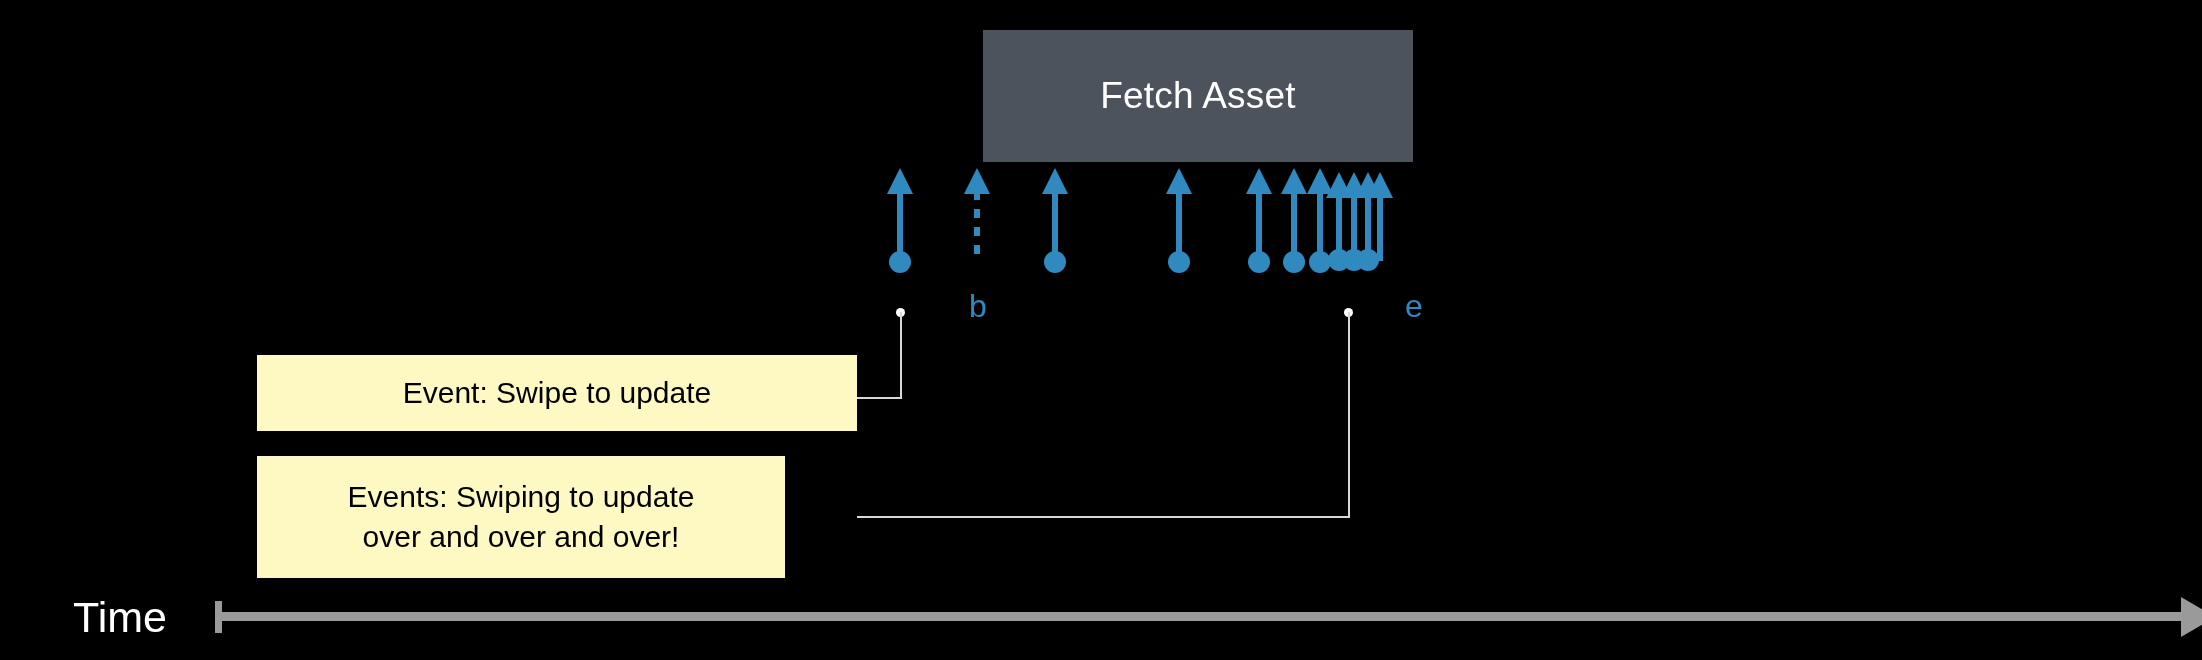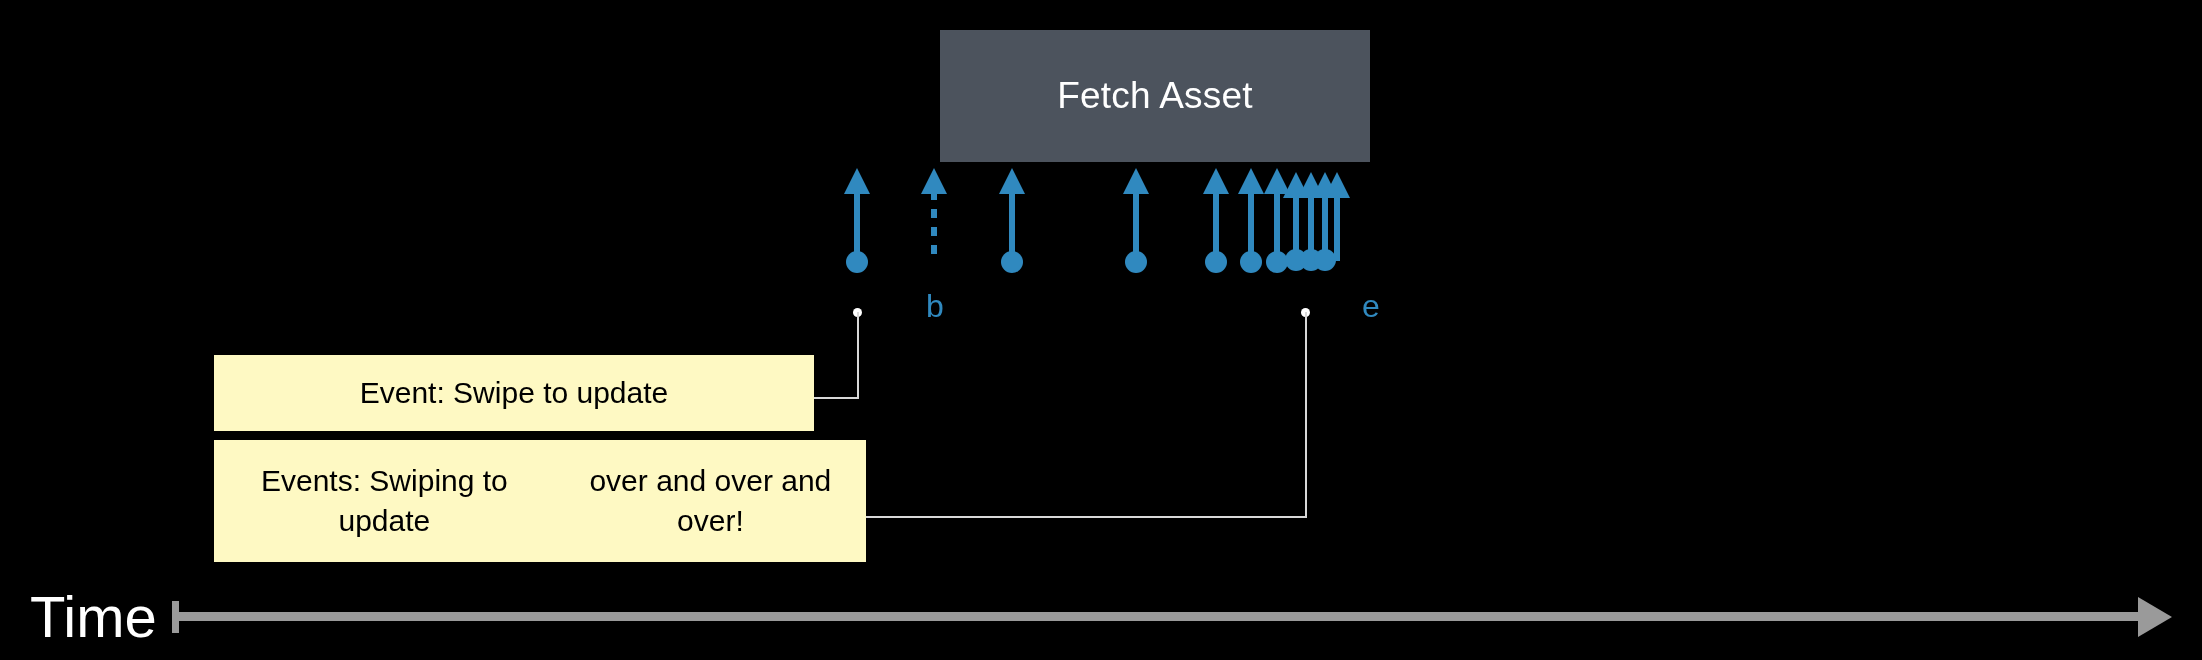--- a/index.html
+++ b/index.html
@@ -10,21 +10,21 @@
   body {
     font-family: "Liberation Sans", sans-serif;
   }
   #stage {
     position: relative;
     width: 2202px;
     height: 660px;
     background: #000000;
     overflow: hidden;
   }
-  .abs { position: absolute; }
+  .abs { position: absolute; margin-left: 43px; }
 
   
   #fetch-box {
     left: 940px;
     top: 30px;
     width: 430px;
     height: 132px;
     background: #4c535d;
     display: flex;
     align-items: center;
@@ -107,21 +107,21 @@
     height: 9px;
     border-radius: 50%;
     background: #ffffff;
   }
 
   
   #time-label {
     left: 30px;
     top: 592px;
     color: #ffffff;
-    font-size: 58px;
+    font-size: 43px;
     line-height: 50px;
   }
   #time-tick {
     left: 172px;
     top: 601px;
     width: 7px;
     height: 32px;
     background: #9a9a9a;
   }
   #time-line {
@@ -222,21 +222,21 @@
   <div class="abs leader-h" style="left:814px; top:397px; width:45px;"></div>
 
   <div class="abs leader-dot" style="left:1301px; top:308px;"></div>
   <div class="abs leader-v" style="left:1305px; top:312px; height:205px;"></div>
   <div class="abs leader-h" style="left:814px; top:516px; width:493px;"></div>
 
   <div class="abs callout" style="left:214px; top:355px; width:600px; height:76px;">
     <span>Event: Swipe to update</span>
   </div>
 
-  <div class="abs callout" style="left:214px; top:440px; width:652px; height:122px; flex-direction:row;">
+  <div class="abs callout" style="left:214px; top:456px; width:528px; height:122px; flex-direction:column;">
     <span>Events: Swiping to update</span>
     <span>over and over and over!</span>
   </div>
 
   <div class="abs" id="time-label">Time</div>
   <div class="abs" id="time-tick"></div>
   <div class="abs" id="time-line"></div>
   <div class="abs" id="time-head"></div>
 
 </div>

